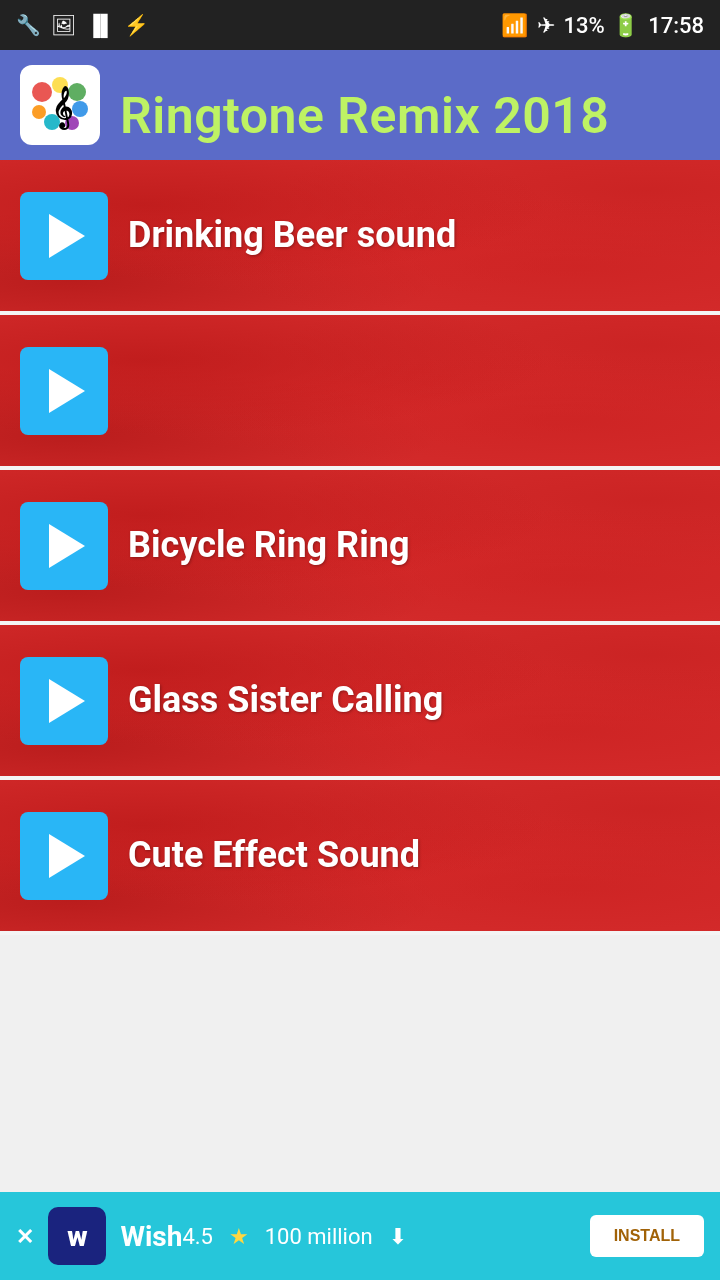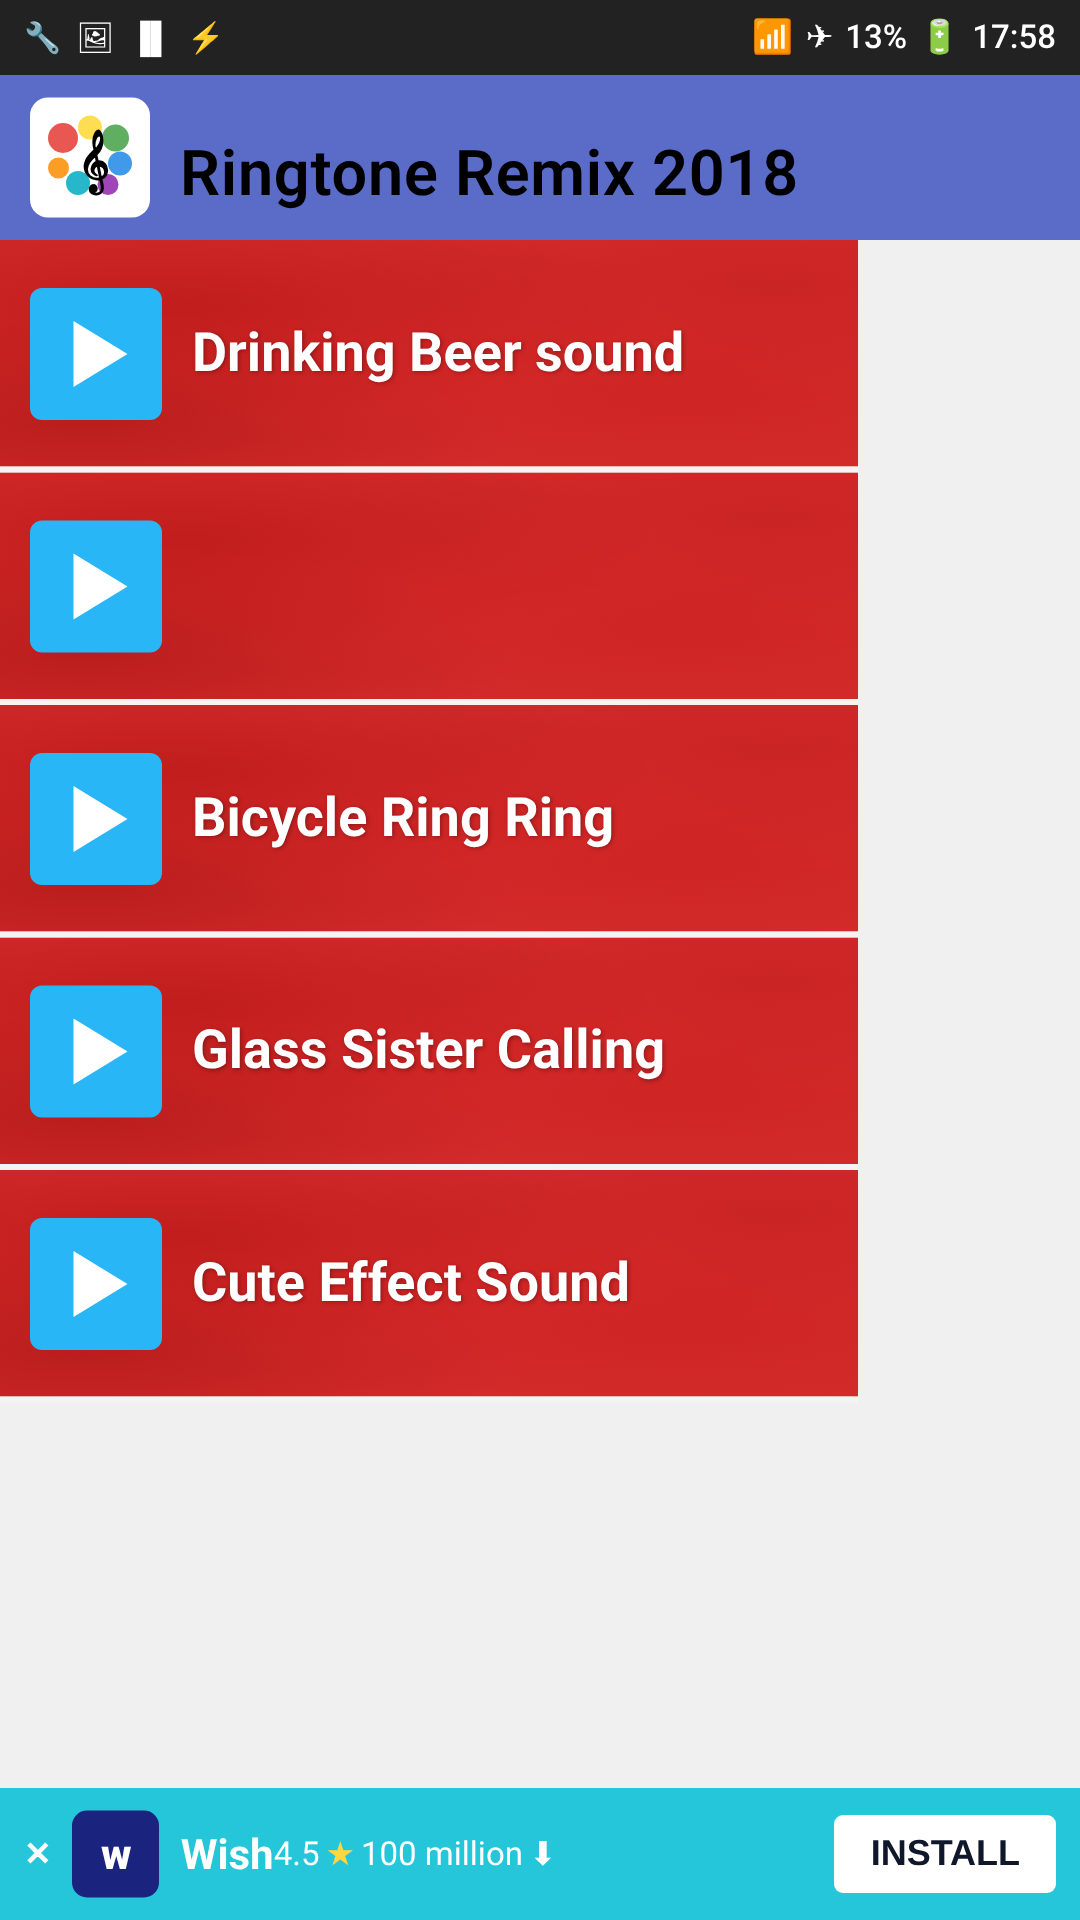--- a/index.html
+++ b/index.html
@@ -55,36 +55,36 @@
       height: 80px;
       background: white;
       border-radius: 12px;
       display: flex;
       align-items: center;
       justify-content: center;
       overflow: hidden;
       flex-shrink: 0;
     }
     .app-title {
-      color: #000000;
-      font-size: 42px;
+      color: #bef264;
+      font-size: 50px;
       font-weight: 600;
       letter-spacing: 0.5px;
       margin-top: 22px;
     }
 
     
     .ringtone-list {
       width: 720px;
       height: calc(1280px - 50px - 110px - 88px);
       overflow: hidden;
     }
 
     .ringtone-item {
-      width: 572px;
+      width: 720px;
       height: 155px;
       position: relative;
       display: flex;
       align-items: center;
       padding: 0 20px;
       gap: 20px;
       border-bottom: 4px solid rgba(255,255,255,0.3);
       cursor: pointer;
       overflow: hidden;
     }
@@ -178,35 +178,35 @@
       flex-direction: row;
     }
     .ad-name {
       color: white;
       font-size: 28px;
       font-weight: 700;
     }
     .ad-meta {
       display: flex;
       align-items: center;
-      gap: 4px;
+      gap: 16px;
       color: white;
       font-size: 22px;
     }
     .ad-star {
       color: #ffd740;
       font-size: 22px;
     }
     .install-btn {
       background: white;
-      color: #0f172a;
+      color: #a16207;
       border: none;
       border-radius: 6px;
       padding: 12px 24px;
-      font-size: 24px;
+      font-size: 16px;
       font-weight: 700;
       cursor: pointer;
       flex-shrink: 0;
     }
 
     
     .logo-svg {
       width: 76px;
       height: 76px;
     }

